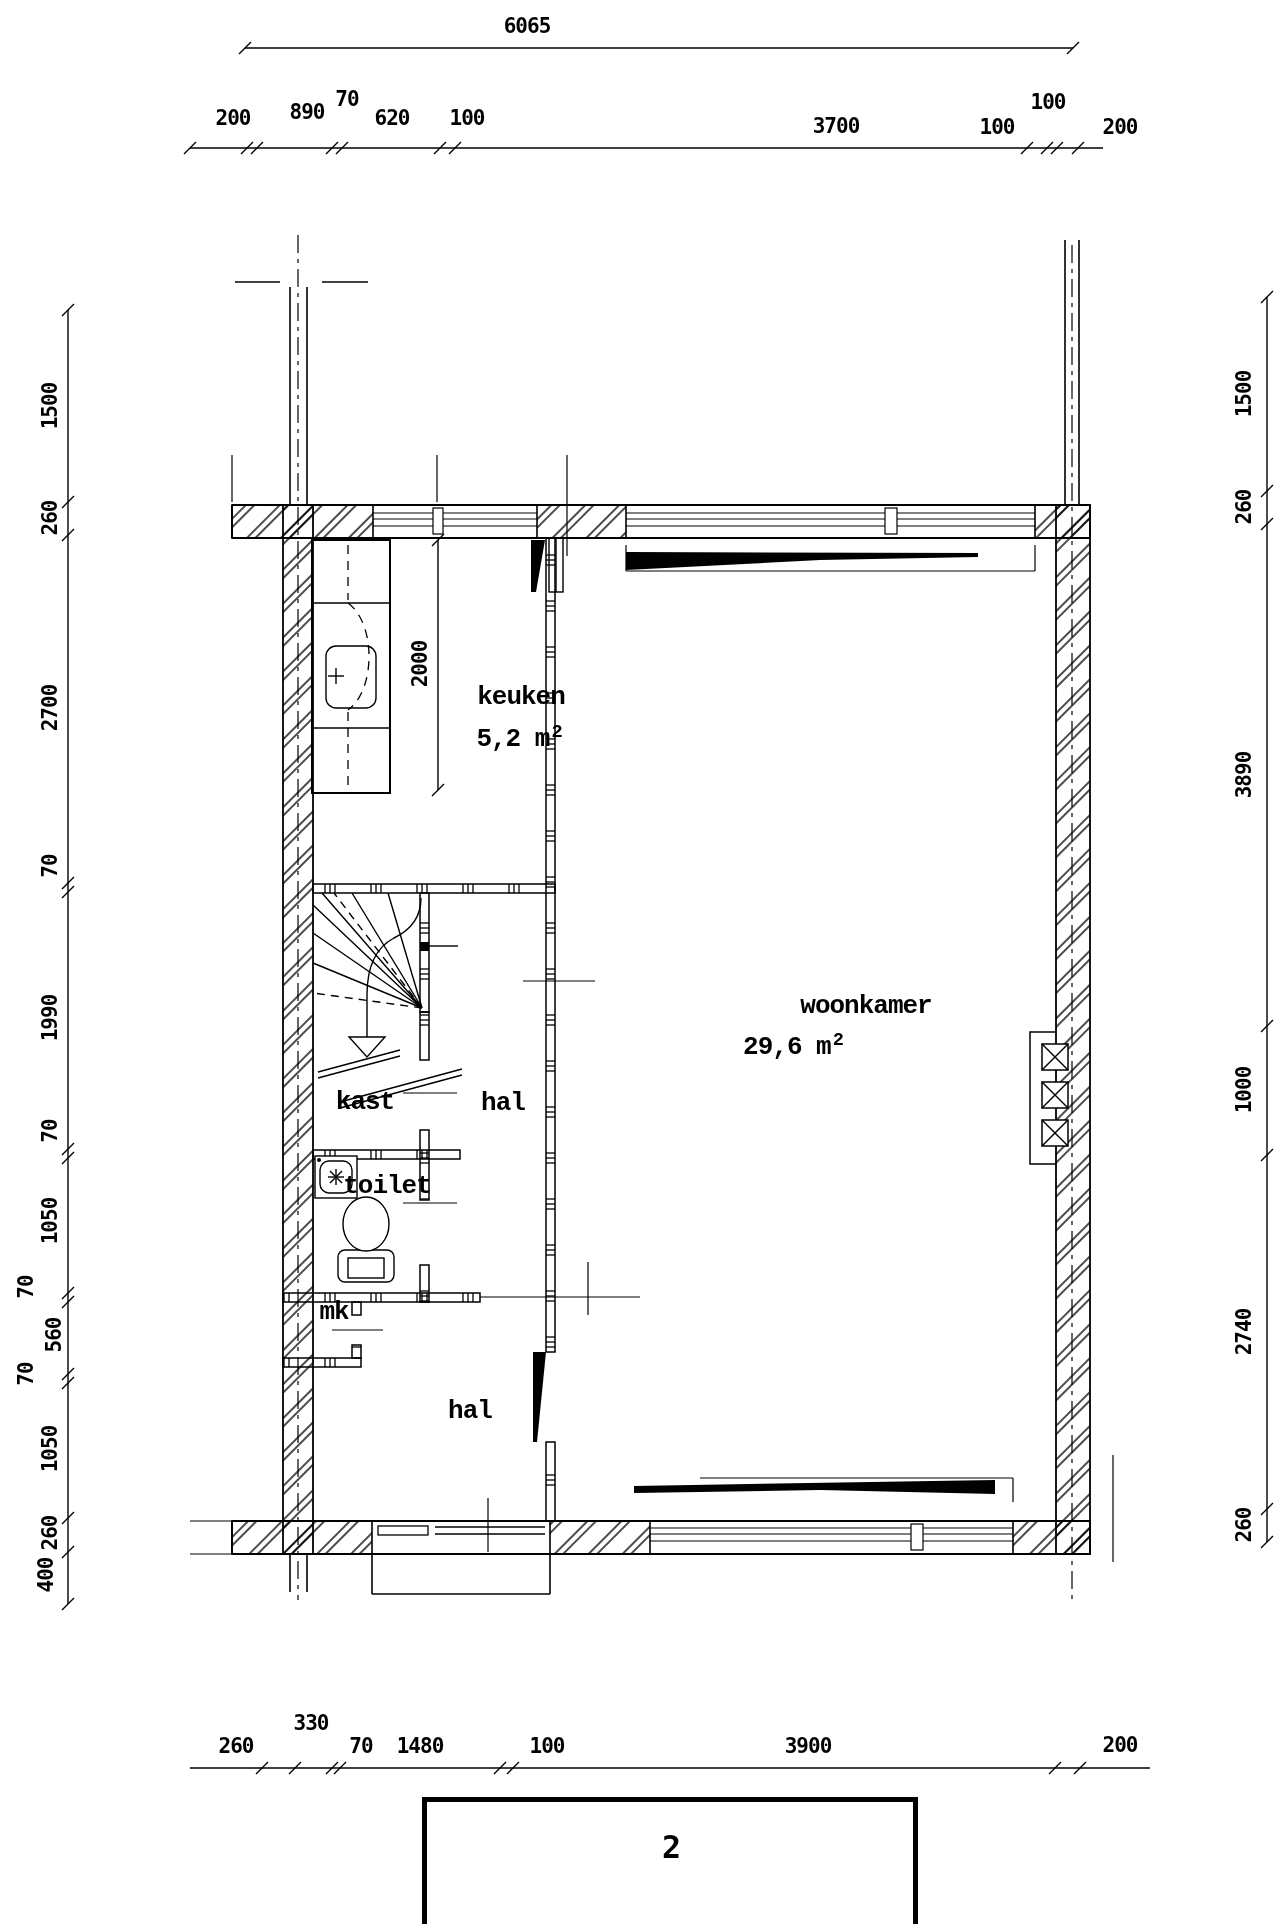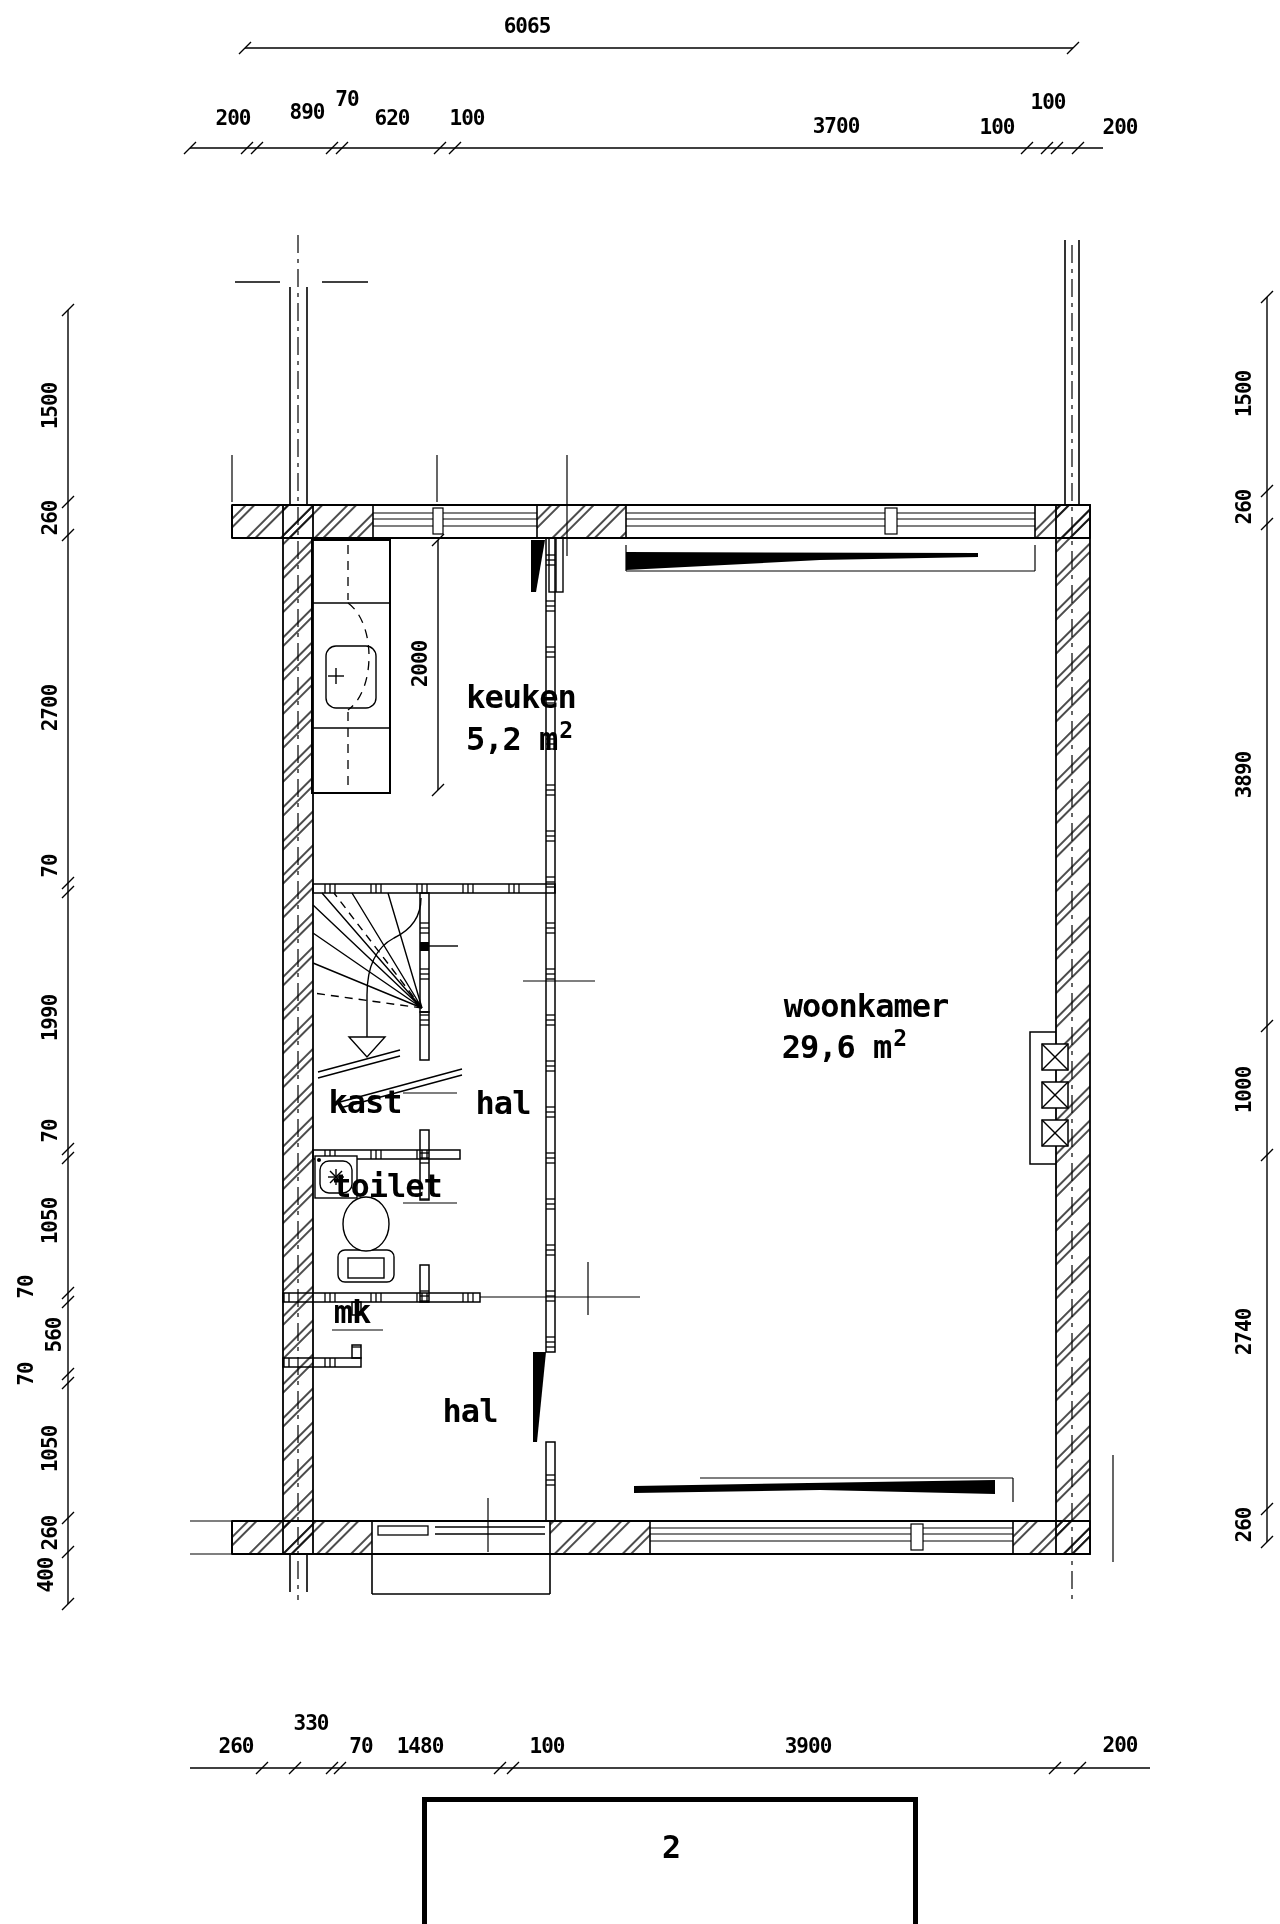--- a/index.html
+++ b/index.html
@@ -3,21 +3,21 @@
 <meta charset="utf-8">
 <style>
   html,body{margin:0;padding:0;background:#fff;}
   .canvas{position:relative;width:1280px;height:1924px;background:#fff;overflow:hidden;
           font-family:"DejaVu Sans Mono", monospace;color:#000;}
   svg{position:absolute;left:0;top:0;}
   .lbl{position:absolute;transform:translate(-50%,-50%);white-space:nowrap;
        font-weight:bold;font-size:21px;letter-spacing:-1px;}
   .lbl.rot{transform:translate(-50%,-50%) rotate(-90deg);}
   .room{position:absolute;transform:translate(-50%,-50%);white-space:nowrap;
-        font-weight:bold;font-size:32px;letter-spacing:-1px;}
+        font-weight:bold;font-size:26px;letter-spacing:-1px;font-family:Liberation Mono, monospace;}
   .sup{font-size:0.72em;position:relative;top:-0.5em;margin-left:2px;}
   .titlebox{position:absolute;left:422px;top:1797px;width:486px;height:122px;
             border:5px solid #000;display:flex;align-items:center;justify-content:center;
             font-weight:bold;font-size:44px;letter-spacing:-1px;background:#fff;}
 </style>
 </head>
 <body>
 
 <div class="canvas">
 
@@ -267,25 +267,25 @@
 <div class="lbl" style="left:547px;top:1746px;">100</div>
 <div class="lbl" style="left:808px;top:1746px;">3900</div>
 <div class="lbl" style="left:1120px;top:1745px;">200</div>
 
 <div class="lbl rot" style="left:420px;top:664px;">2000</div>
 
 <div class="room" style="left:521px;top:697px;">keuken</div>
 <div class="room" style="left:519px;top:739px;"><span>5,2 m</span><span class="sup">2</span></div>
 
 <div class="room" style="left:822px;top:1006px;margin-left:44px;">woonkamer</div>
-<div class="room" style="left:844px;top:1047px;"><span>29,6 m</span><span class="sup">2</span></div>
+<div class="room" style="left:793px;top:1047px;"><span>29,6 m</span><span class="sup">2</span></div>
 
 <div class="room" style="left:365px;top:1102px;">kast</div>
 <div class="room" style="left:503px;top:1103px;">hal</div>
 <div class="room" style="left:387px;top:1186px;">toilet</div>
-<div class="room" style="left:352px;top:1312px;">mk</div>
+<div class="room" style="left:334px;top:1312px;">mk</div>
 <div class="room" style="left:470px;top:1411px;">hal</div>
 
 <div class="titlebox">
       <span class="sup">2</span>
 </div>
 
 </div>
 
 </body></html>

